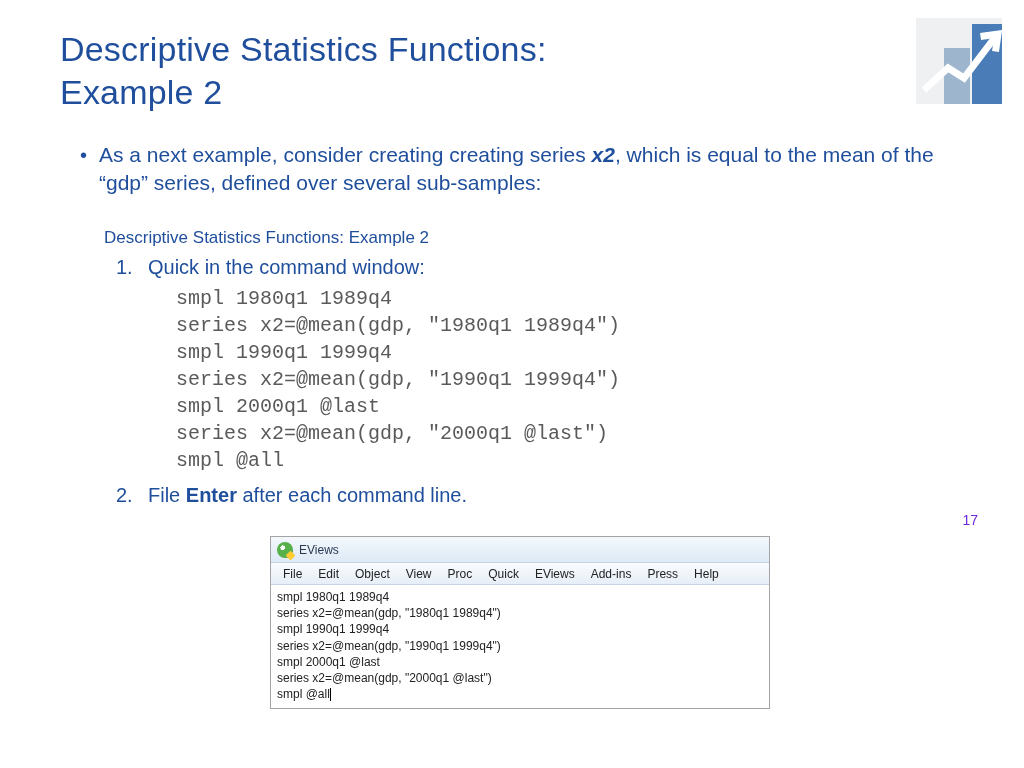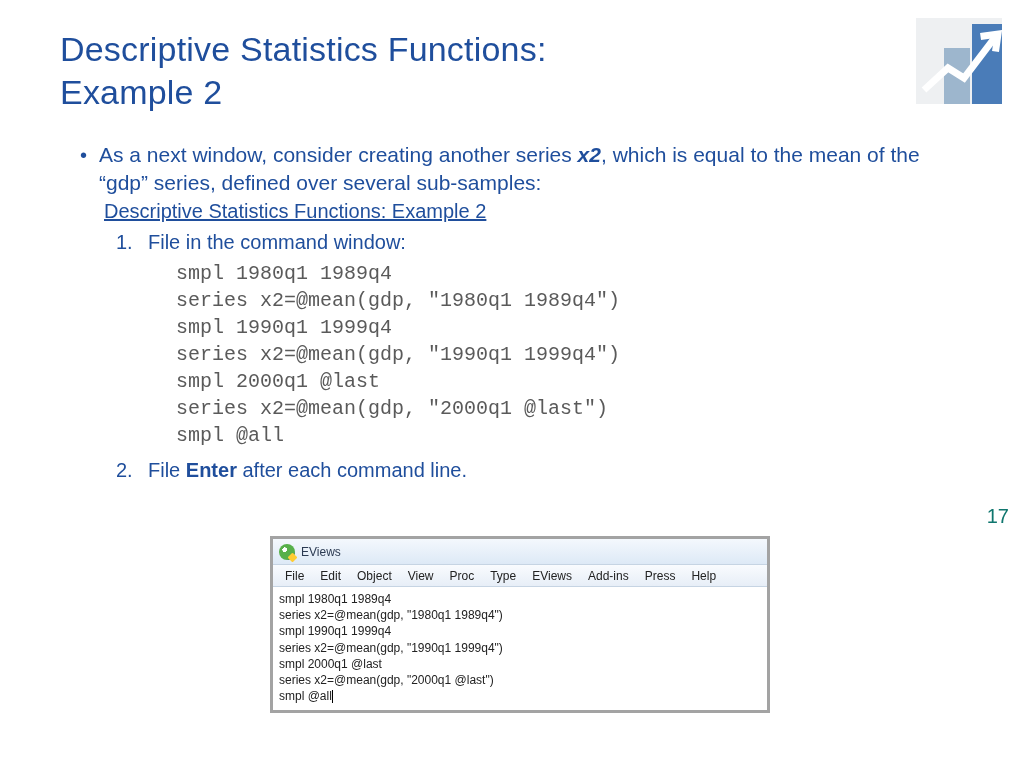--- a/index.html
+++ b/index.html
@@ -7,37 +7,37 @@
   .slide { position:relative; width:1024px; height:548px; padding: 28px 60px 0 60px; }
   .title { font-size: 34px; font-weight: 400; color:#1f4e9c; line-height:1.25; letter-spacing:0.2px; }
   .logo { position:absolute; top:18px; right:22px; width:86px; height:86px; }
   .logo .bg { position:absolute; inset:0; background:#eef0f2; }
   .logo .bar1 { position:absolute; left:28px; bottom:0; width:26px; height:56px; background:#9db6cd; }
   .logo .bar2 { position:absolute; left:56px; bottom:0; width:30px; height:80px; background:#4a7cb8; }
   .logo svg { position:absolute; left:0; top:0; }
   .body { margin-top:28px; color:#1f4e9c; font-size:21px; }
   .bullet-row { display:flex; gap:12px; padding-left:20px; line-height:1.35; }
   .bullet-dot { color:#1f4e9c; font-size:20px; line-height:1.4; }
-  .sub-heading { text-decoration:underline; color:#1f4e9c; font-size:20px; margin:2px 0 8px 44px; }
+  .sub-heading { color:#1f4e9c; font-size:17px; margin:30px 0 8px 44px; }
   .ol-row { display:flex; gap:14px; padding-left:56px; font-size:20px; color:#1f4e9c; margin-top:4px;}
   .ol-num { min-width:18px; text-align:left; }
   .code-block { font-family: "Courier New", monospace; font-size:20px; color:#5a5a5a; white-space:pre; margin:6px 0 10px 116px; line-height:1.35; }
   .step2 { margin-top:4px; }
   .bold { font-weight:700; font-style:normal;text-align:center; }
   .bi { font-weight:700; font-style:italic; }
-  .app { position:absolute; left:270px; top:536px; width:500px; border:3px solid #a3a3a3; background:#fff; font-family: Tahoma, Arial, sans-serif; font-size:12px; }
+  .app { position:absolute; left:270px; top:536px; width:500px; border:1px solid #a3a3a3; background:#fff; font-family: Tahoma, Arial, sans-serif; font-size:12px; }
   .app-titlebar { height:26px; background:linear-gradient(#f4f8fd,#dde9f6); display:flex; align-items:center; gap:6px; padding:0 6px; border-bottom:1px solid #c6d4e3; }
   .app-titlebar .icon { width:16px; height:16px; border-radius:50%; background:radial-gradient(circle at 35% 35%, #fff 0 15%, #57b04a 16% 70%, #2d7a1e 71% 100%); position:relative; }
   .app-titlebar .icon::after{content:""; position:absolute; right:-1px; bottom:-1px; width:7px;height:7px; background:#ffcc33; border-radius:1px; transform:rotate(45deg);}
   .app-title { color:#2b3a52; }
   .app-menu { height:22px; background:linear-gradient(#f9fbfe,#e7eef7); border-bottom:1px solid #c6d4e3; display:flex; align-items:center; gap:0; padding:0 4px; }
   .app-menu span { padding:2px 8px; color:#222; cursor:default; }
   .app-content { padding:4px 6px 6px 6px; background:#fff; color:#222; line-height:1.35; font-size:12px; white-space:pre; min-height:110px;}
   .caret { display:inline-block; width:0; height:13px; border-left:1px solid #000; vertical-align:middle; margin-left:0;}
-  .page-num { position:absolute; right:15px; bottom:20px; font-size:20px; color:#0f766e; }
+  .page-num { position:absolute; right:46px; bottom:20px; font-size:14px; color:#6d28d9; }
 </style>
 </head>
 <body>
 
 <div class="slide">
 
   <div class="logo">
     <div class="bg"></div>
     <div class="bar1"></div>
     <div class="bar2"></div>
@@ -50,29 +50,29 @@
   <h1 class="title">
     <span>Descriptive Statistics Functions:</span><br>
     <span>Example 2</span>
   </h1>
 
   <div class="body">
 
     <div class="bullet-row">
       <div class="bullet-dot">•</div>
       <div>
-        <span>As a next window, consider creating another series </span><span class="bi">x2</span><span>, which is equal to the mean of the “gdp” series, defined over several sub-samples:</span>
+        <span>As a next example, consider creating creating series </span><span class="bi">x2</span><span>, which is equal to the mean of the “gdp” series, defined over several sub-samples:</span>
       </div>
     </div>
 
     <div class="sub-heading">Descriptive Statistics Functions: Example 2</div>
 
     <div class="ol-row">
       <div class="ol-num">1.</div>
-      <div>File in the command window:</div>
+      <div>Quick in the command window:</div>
     </div>
 
     <div class="code-block">smpl 1980q1 1989q4
 series x2=@mean(gdp, "1980q1 1989q4")
 smpl 1990q1 1999q4
 series x2=@mean(gdp, "1990q1 1999q4")
 smpl 2000q1 @last
 series x2=@mean(gdp, "2000q1 @last")
 smpl @all</div>
 
@@ -89,21 +89,21 @@
     <div class="app-titlebar">
       <div class="icon"></div>
       <div class="app-title">EViews</div>
     </div>
     <div class="app-menu">
       <span>File</span>
       <span>Edit</span>
       <span>Object</span>
       <span>View</span>
       <span>Proc</span>
-      <span>Type</span>
+      <span>Quick</span>
       <span>EViews</span>
       <span>Add-ins</span>
       <span>Press</span>
       <span>Help</span>
     </div>
     <div class="app-content"><span>smpl 1980q1 1989q4
 series x2=@mean(gdp, "1980q1 1989q4")
 smpl 1990q1 1999q4
 series x2=@mean(gdp, "1990q1 1999q4")
 smpl 2000q1 @last

